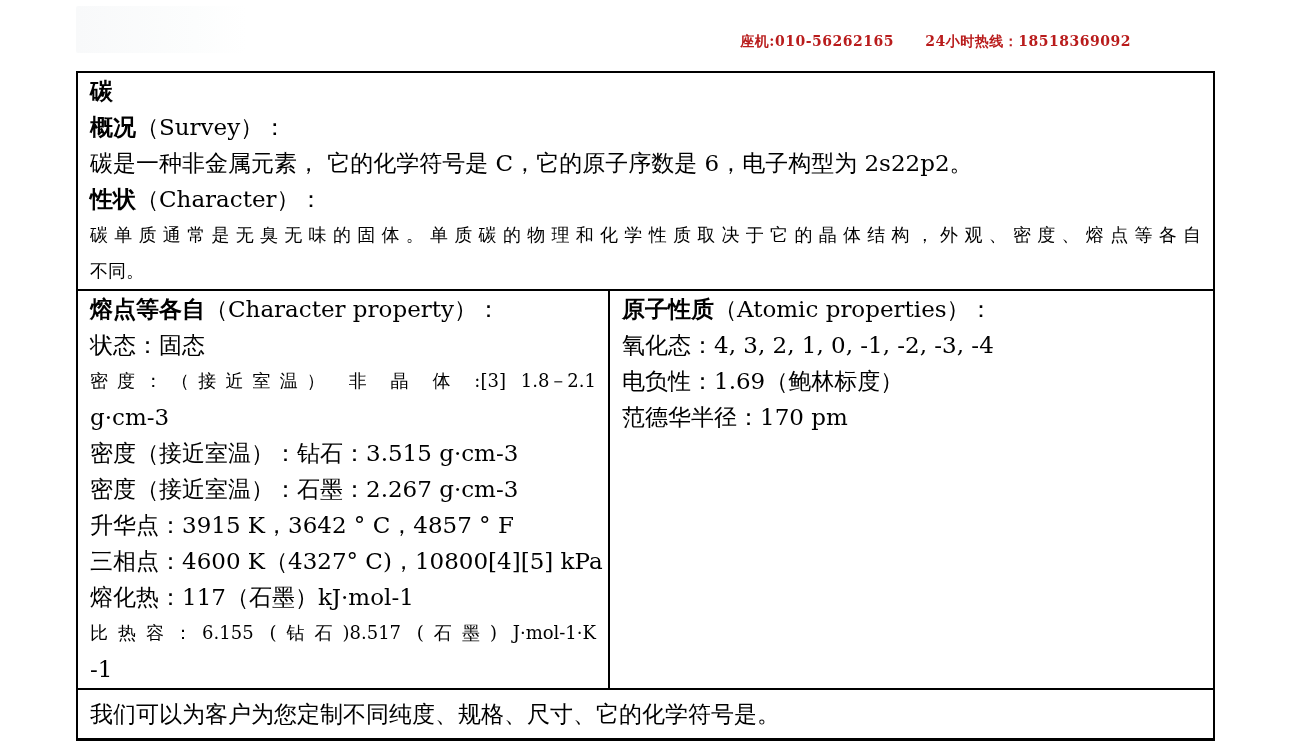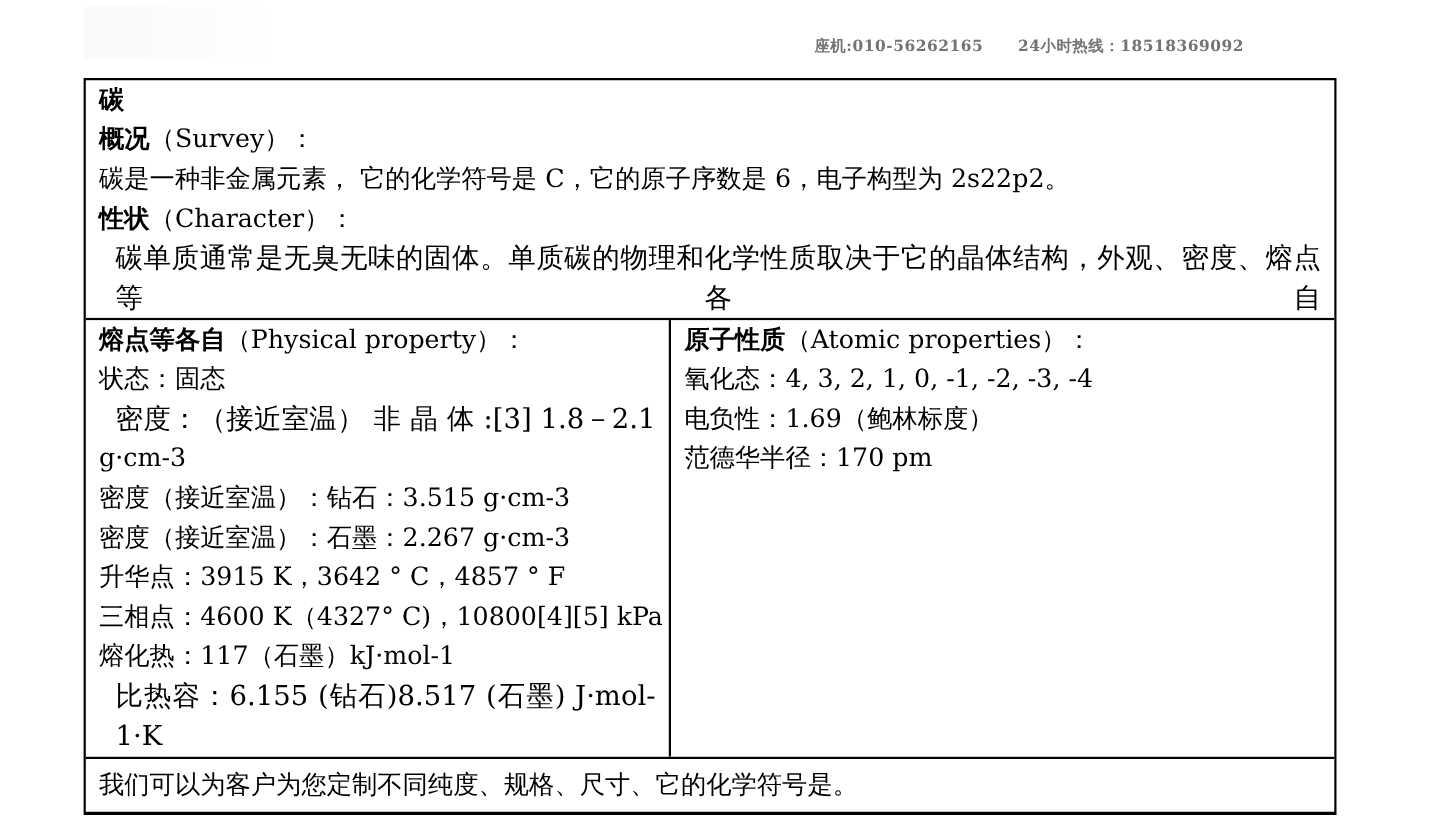--- a/index.html
+++ b/index.html
@@ -15,37 +15,37 @@
   
   .logo-placeholder {
     position: absolute; left: 76px; top: 6px;
     width: 170px; height: 47px;
     background: linear-gradient(90deg, #f8f9fa 0%, #fcfdfd 70%, #ffffff 100%);
     border-radius: 2px;
   }
   .header-contacts {
     position: absolute; top: 33px; right: 170px;
     font-size: 14px; font-weight: bold;
-    color: #737373; letter-spacing: 0.5px;
+    color: #b91c1c; letter-spacing: 0.5px;
     white-space: nowrap;
   }
   .header-contacts span { margin-left: 26px; }
   .header-contacts span:first-child { margin-left: 0; }
 
   
   .doc-table {
     position: absolute; left: 76px; top: 71px;
     width: 1139px;
     border: 2px solid #000;
     border-bottom-width: 3px;
     background: #fff;
   }
   .cell { padding: 0 12px; }
   .line { font-size: 23px; line-height: 36px; white-space: nowrap; }
-  .wrapline { font-size: 25px; line-height: 36px; margin-left: 15px; }
+  .wrapline { font-size: 18px; line-height: 36px; }
   .stretch { text-align: justify; text-align-last: justify; white-space: normal; }
   b.hd { font-weight: bold; }
 
   .section-intro { height: 216px; overflow: hidden; }
 
   .section-cols {
     display: flex;
     border-top: 2px solid #000;
     height: 399px;
     overflow: hidden;
@@ -86,21 +86,21 @@
         <b class="hd">性状</b><span>（Character）：</span>
       </div>
       <div class="wrapline stretch">碳单质通常是无臭无味的固体。单质碳的物理和化学性质取决于它的晶体结构，外观、密度、熔点等各自</div>
       <div class="wrapline">不同。</div>
     </div>
 
     <div class="section-cols">
 
       <div class="cell col-physical">
         <div class="line">
-          <b class="hd">熔点等各自</b><span>（Physical property）：</span>
+          <b class="hd">熔点等各自</b><span>（Character property）：</span>
         </div>
         <div class="line">状态：固态</div>
         <div class="wrapline stretch">密度：（接近室温）  非 晶 体 :[3]  1.8－2.1</div>
         <div class="line">g·cm-3</div>
         <div class="line">密度（接近室温）：钻石：3.515 g·cm-3</div>
         <div class="line">密度（接近室温）：石墨：2.267 g·cm-3</div>
         <div class="line">升华点：3915 K，3642 ° C，4857 ° F</div>
         <div class="line">三相点：4600 K（4327° C)，10800[4][5] kPa</div>
         <div class="line">熔化热：117（石墨）kJ·mol-1</div>
         <div class="wrapline stretch">比热容：6.155 (钻石)8.517 (石墨) J·mol-1·K</div>

